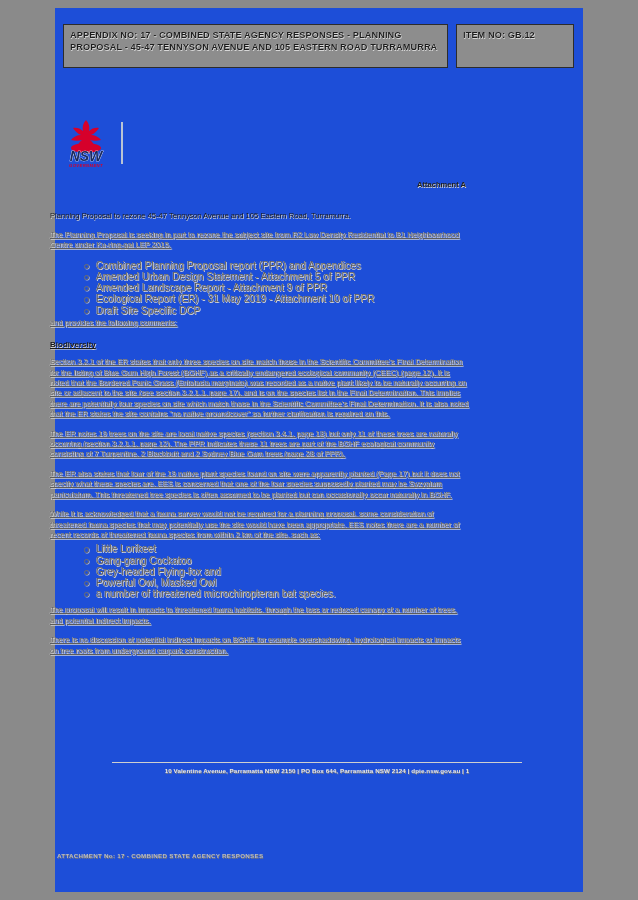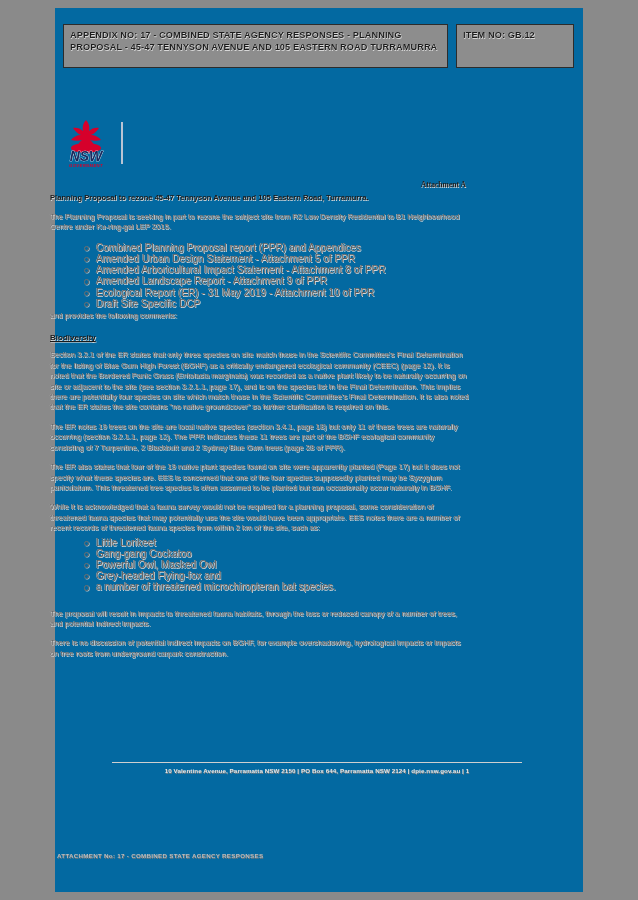--- a/index.html
+++ b/index.html
@@ -16,21 +16,21 @@
     overflow: hidden;
   }
 
   
   .page {
     position: absolute;
     left: 55px;
     top: 8px;
     width: 528px;
     height: 884px;
-    background: #0369a1;
+    background: #1d4ed8;
   }
 
   
   .header-row {
     position: absolute;
     left: 8px;
     top: 16px;
     width: 512px;
     display: flex;
     gap: 8px;
@@ -94,40 +94,40 @@
     left: 50px;
     top: 180px;
     width: 420px;
   }
   .attachment-line {
     text-align: right;
     font-size: 7.6px;
     font-weight: bold;
     color: #1f1f1f;
     text-shadow: 0.6px 0.6px 0 #d5d5d5;
-    margin-bottom: 3px;
+    margin-bottom: 21px;
     padding-right: 4px;
-    font-family: Liberation Serif, serif;
   }
   .lead {
     font-size: 7.6px;
-    font-weight: bold;
+    font-weight: normal;
     line-height: 11px;
     color: #1c1c1c;
     text-shadow: 0.6px 0.6px 0 #d5d5d5;
     margin-bottom: 9px;
   }
   p.para {
     font-size: 7.5px;
     line-height: 10.4px;
     color: #5c5c5c;
     text-shadow: 0.7px 0.7px 0 #d9d9d9, -0.35px -0.35px 0 #cdcdcd;
     margin: 0 0 9px 0;
     text-align: left;
     letter-spacing: 0.05px;
+    text-decoration: underline;
   }
   p.para.tight { margin-bottom: 3px; }
   .section-head {
     font-size: 8px;
     font-weight: bold;
     color: #1a1a1a;
     text-shadow: 0.6px 0.6px 0 #d9d9d9;
     margin: 12px 0 8px 0;
     text-decoration: underline;
   }
@@ -223,43 +223,42 @@
   <div class="attachment-line">Attachment A</div>
 
   <div class="lead">Planning Proposal to rezone 45-47 Tennyson Avenue and 105 Eastern Road, Turramurra.</div>
 
   <p class="para">The Planning Proposal is seeking in part to rezone the subject site from R2 Low Density Residential to B1 Neighbourhood Centre under Ku-ring-gai LEP 2015.</p>
 
 
   <ul class="doclist">
     <li>Combined Planning Proposal report (PPR) and Appendices</li>
     <li>Amended Urban Design Statement - Attachment 5 of PPR</li>
-    <li>Amended Arboricultural Impact Statement - Attachment 8 of PPR</li>
     <li>Amended Landscape Report - Attachment 9 of PPR</li>
     <li>Ecological Report (ER) - 31 May 2019 - Attachment 10 of PPR</li>
     <li>Draft Site Specific DCP</li>
   </ul>
 
   <p class="para">and provides the following comments:</p>
 
   <div class="section-head">Biodiversity</div>
 
   <p class="para">Section 3.2.1 of the ER states that only three species on site match those in the Scientific Committee's Final Determination for the listing of Blue Gum High Forest (BGHF) as a critically endangered ecological community (CEEC) (page 12). It is noted that the Bordered Panic Grass (Entolasia marginata) was recorded as a native plant likely to be naturally occurring on site or adjacent to the site (see section 3.2.1.1, page 17), and is on the species list in the Final Determination. This implies there are potentially four species on site which match those in the Scientific Committee's Final Determination. It is also noted that the ER states the site contains "no native groundcover" so further clarification is required on this.</p>
   <p class="para">The ER notes 19 trees on the site are local native species (section 3.4.1, page 18) but only 11 of these trees are naturally occurring (section 3.2.1.1, page 12). The PPR indicates these 11 trees are part of the BGHF ecological community consisting of 7 Turpentine, 2 Blackbutt and 2 Sydney Blue Gum trees (page 28 of PPR).</p>
   <p class="para">The ER also states that four of the 19 native plant species found on site were apparently planted (Page 17) but it does not specify what these species are. EES is concerned that one of the four species supposedly planted may be Syzygium paniculatum. This threatened tree species is often assumed to be planted but can occasionally occur naturally in BGHF.</p>
   <p class="para tight">While it is acknowledged that a fauna survey would not be required for a planning proposal, some consideration of threatened fauna species that may potentially use the site would have been appropriate. EES notes there are a number of recent records of threatened fauna species from within 2 km of the site, such as:</p>
 
   <ul class="doclist">
     <li>Little Lorikeet</li>
     <li>Gang-gang Cockatoo</li>
+    <li>Grey-headed Flying-fox and</li>
     <li>Powerful Owl, Masked Owl</li>
-    <li>Grey-headed Flying-fox and</li>
     <li>a number of threatened microchiropteran bat species.</li>
   </ul>
 
-  <p class="para" style="margin-top:16px">The proposal will result in impacts to threatened fauna habitats, through the loss or reduced canopy of a number of trees, and potential indirect impacts.</p>
+  <p class="para" style="margin-top:6px">The proposal will result in impacts to threatened fauna habitats, through the loss or reduced canopy of a number of trees, and potential indirect impacts.</p>
   <p class="para">There is no discussion of potential indirect impacts on BGHF, for example overshadowing, hydrological impacts or impacts on tree roots from underground carpark construction.</p>
 
 </div>
 
 <div class="footer-rule"></div>
 <div class="footer-text">10 Valentine Avenue, Parramatta NSW 2150 | PO Box 644, Parramatta NSW 2124 | dpie.nsw.gov.au | 1</div>
 <div class="doc-ref">ATTACHMENT No: 17 - COMBINED STATE AGENCY RESPONSES</div>
 
 </body></html>

